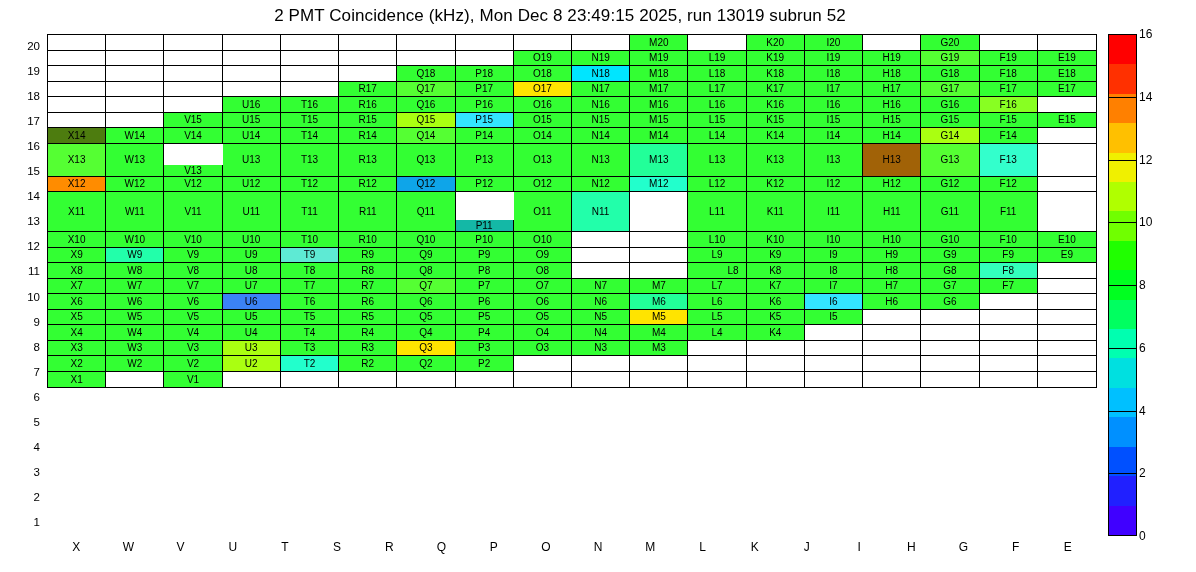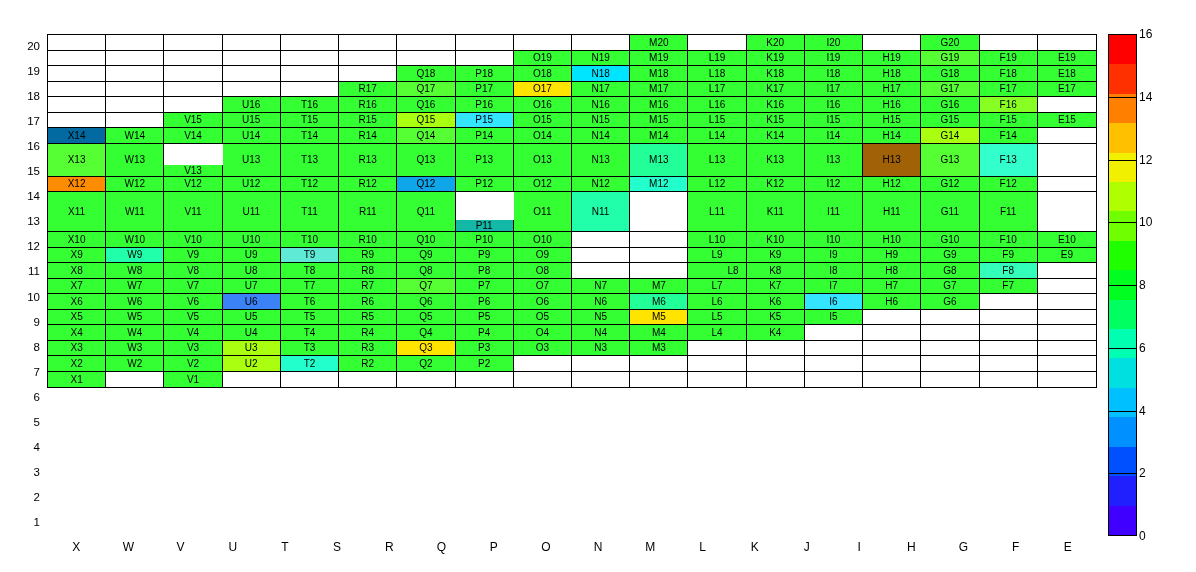--- a/index.html
+++ b/index.html
@@ -62,20 +62,21 @@
   }
   .cbmark{
     position:absolute;left:1108px;width:29px;height:1px;background:#000;
   }
 </style>
 </head>
 <body>
 
 <div id="root">
 
+  <div id="title">2 PMT Coincidence (kHz), Mon Dec  8 23:49:15 2025, run 13019 subrun 52</div>
 
   <div id="plot">
     <div class="grid" id="grid">
         <div class="cell"></div>
         <div class="cell"></div>
         <div class="cell"></div>
         <div class="cell"></div>
         <div class="cell"></div>
         <div class="cell"></div>
         <div class="cell"></div>
@@ -173,21 +174,21 @@
         <div class="cell" style="background: rgb(51, 255, 51);">O15</div>
         <div class="cell" style="background: rgb(51, 255, 51);">N15</div>
         <div class="cell" style="background: rgb(51, 255, 51);">M15</div>
         <div class="cell" style="background: rgb(51, 255, 51);">L15</div>
         <div class="cell" style="background: rgb(51, 255, 51);">K15</div>
         <div class="cell" style="background: rgb(51, 255, 51);">I15</div>
         <div class="cell" style="background: rgb(51, 255, 51);">H15</div>
         <div class="cell" style="background: rgb(51, 255, 51);">G15</div>
         <div class="cell" style="background: rgb(51, 255, 51);">F15</div>
         <div class="cell last-col" style="background: rgb(51, 255, 51);">E15</div>
-        <div class="cell" style="background: #0369a1;">X14</div>
+        <div class="cell" style="background: #4d7c0f;">X14</div>
         <div class="cell" style="background: rgb(51, 255, 51);">W14</div>
         <div class="cell" style="background: rgb(51, 255, 51);">V14</div>
         <div class="cell" style="background: rgb(51, 255, 51);">U14</div>
         <div class="cell" style="background: rgb(51, 255, 51);">T14</div>
         <div class="cell" style="background: rgb(51, 255, 51);">R14</div>
         <div class="cell" style="background: rgb(85, 255, 51);">Q14</div>
         <div class="cell" style="background: rgb(51, 255, 51);">P14</div>
         <div class="cell" style="background: rgb(51, 255, 51);">O14</div>
         <div class="cell" style="background: rgb(51, 255, 51);">N14</div>
         <div class="cell" style="background: rgb(51, 255, 51);">M14</div>

